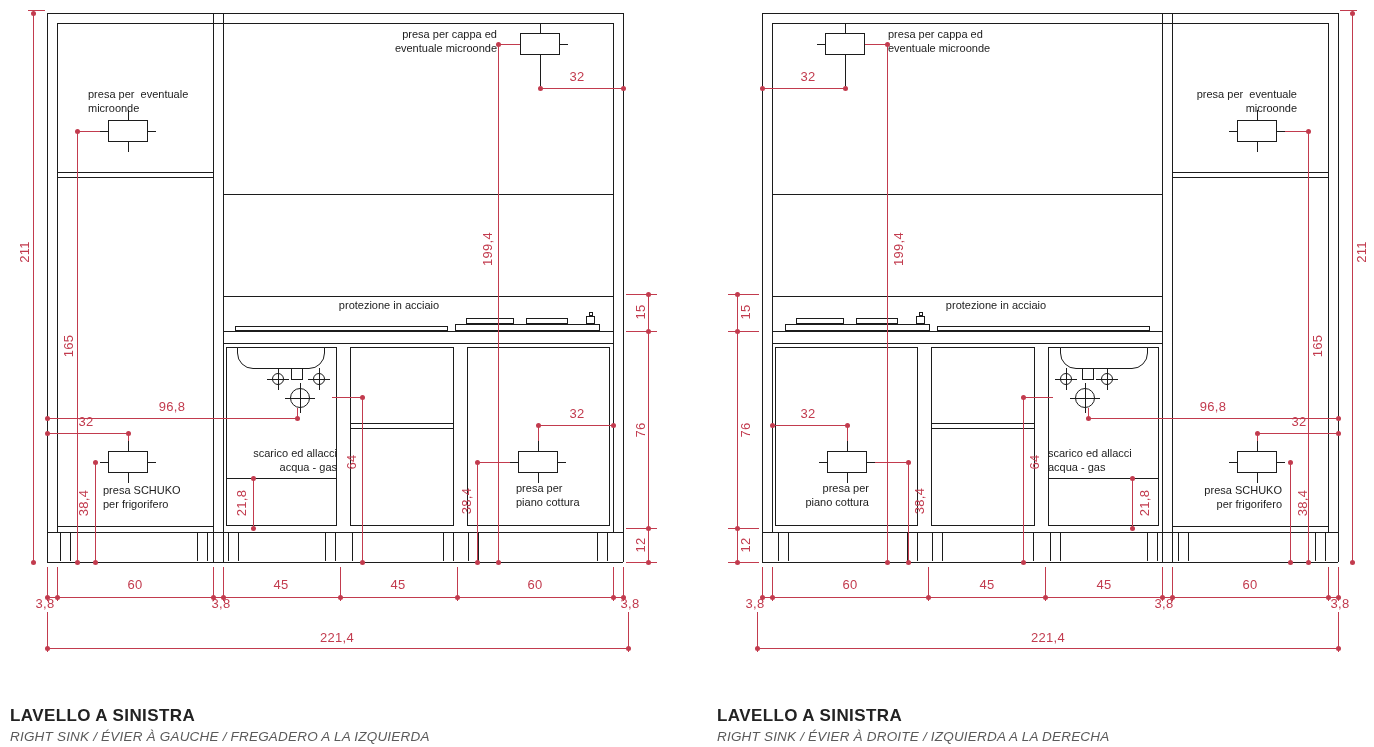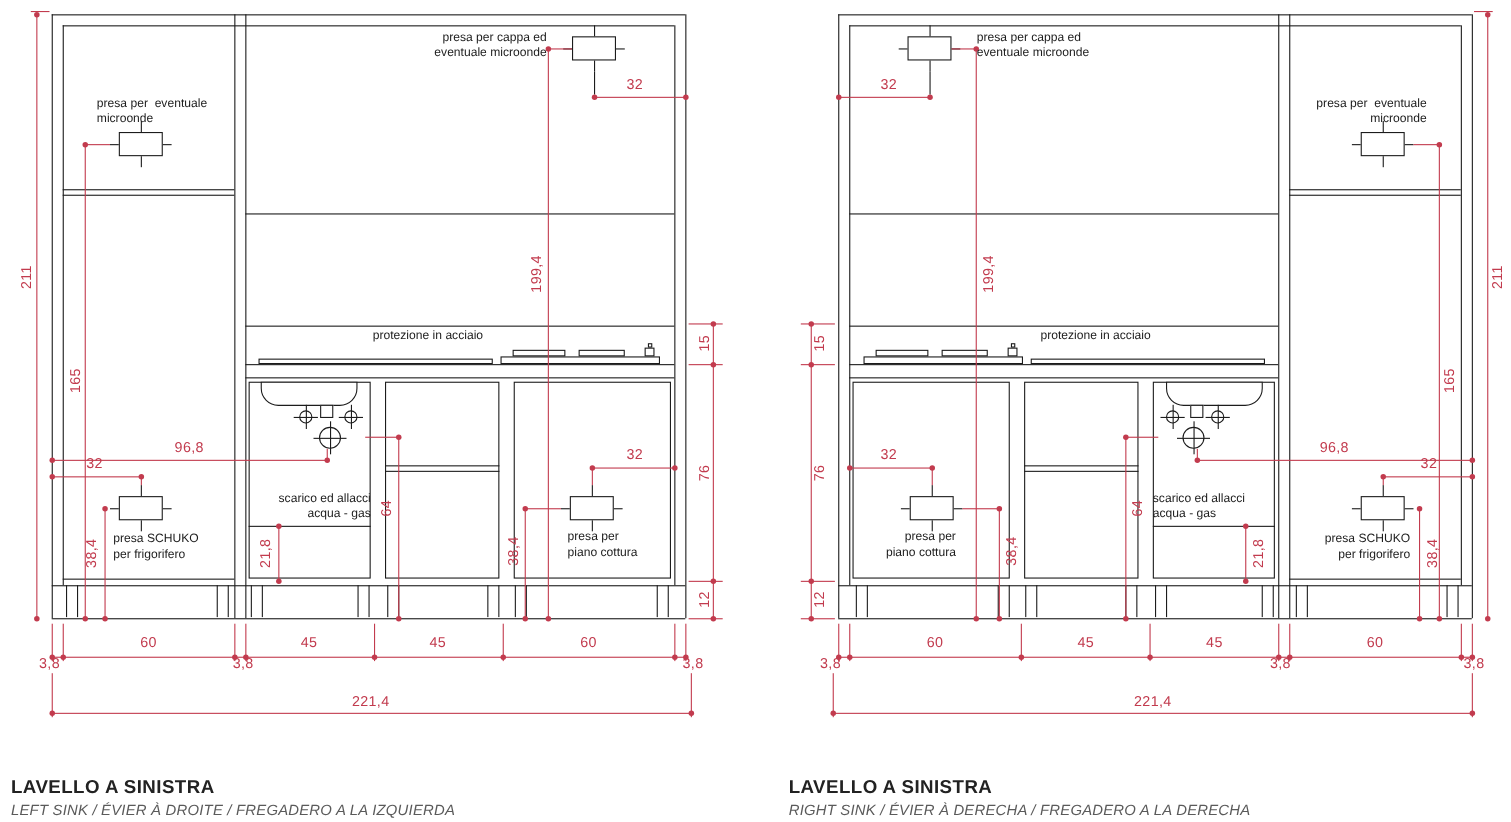--- a/index.html
+++ b/index.html
@@ -16,26 +16,26 @@
   .dtitle{font-size:17px;font-weight:bold;letter-spacing:.4px;color:var(--title)}
   .dsub{font-size:13.5px;font-style:italic;color:var(--subtitle);margin-top:3px;letter-spacing:.2px}
 </style>
 </head>
 <body>
 
 <div id="canvas" style="--line: #1c1c1c; --dim: #c23b4e; --title: #222222; --subtitle: #5a5a5a; background: rgb(255, 255, 255);">
 
   <div class="title-block" style="left:10px">
     <div class="dtitle">LAVELLO A SINISTRA</div>
-    <div class="dsub">LEFT SINK / ÉVIER À DROITE / FREGADERO A LA IZQUIERDA</div>
+    <div class="dsub">RIGHT SINK / ÉVIER À GAUCHE / FREGADERO A LA IZQUIERDA</div>
   </div>
 
   <div class="title-block" style="left:717px">
     <div class="dtitle">LAVELLO A SINISTRA</div>
-    <div class="dsub">RIGHT SINK / ÉVIER À DERECHA / FREGADERO A LA DERECHA</div>
+    <div class="dsub">RIGHT SINK / ÉVIER À DROITE / IZQUIERDA A LA DERECHA</div>
   </div>
 
 <div class="drawing-group">
       <div class="ln" style="left: 47px; top: 13px; width: 576px; height: 1px; background: rgb(28, 28, 28);"></div>
       <div class="ln" style="left: 57px; top: 23px; width: 556px; height: 1px; background: rgb(28, 28, 28);"></div>
       <div class="ln" style="left: 47px; top: 13px; width: 1px; height: 549px; background: rgb(28, 28, 28);"></div>
       <div class="ln" style="left: 57px; top: 23px; width: 1px; height: 509px; background: rgb(28, 28, 28);"></div>
       <div class="ln" style="left: 213px; top: 13px; width: 1px; height: 549px; background: rgb(28, 28, 28);"></div>
       <div class="ln" style="left: 223px; top: 13px; width: 1px; height: 549px; background: rgb(28, 28, 28);"></div>
       <div class="ln" style="left: 613px; top: 23px; width: 1px; height: 509px; background: rgb(28, 28, 28);"></div>

